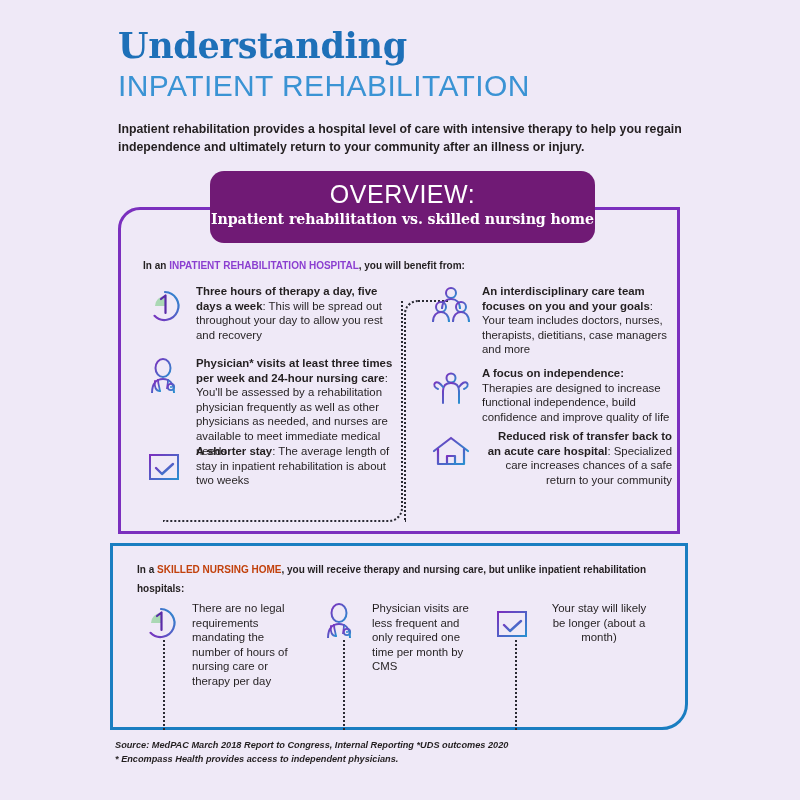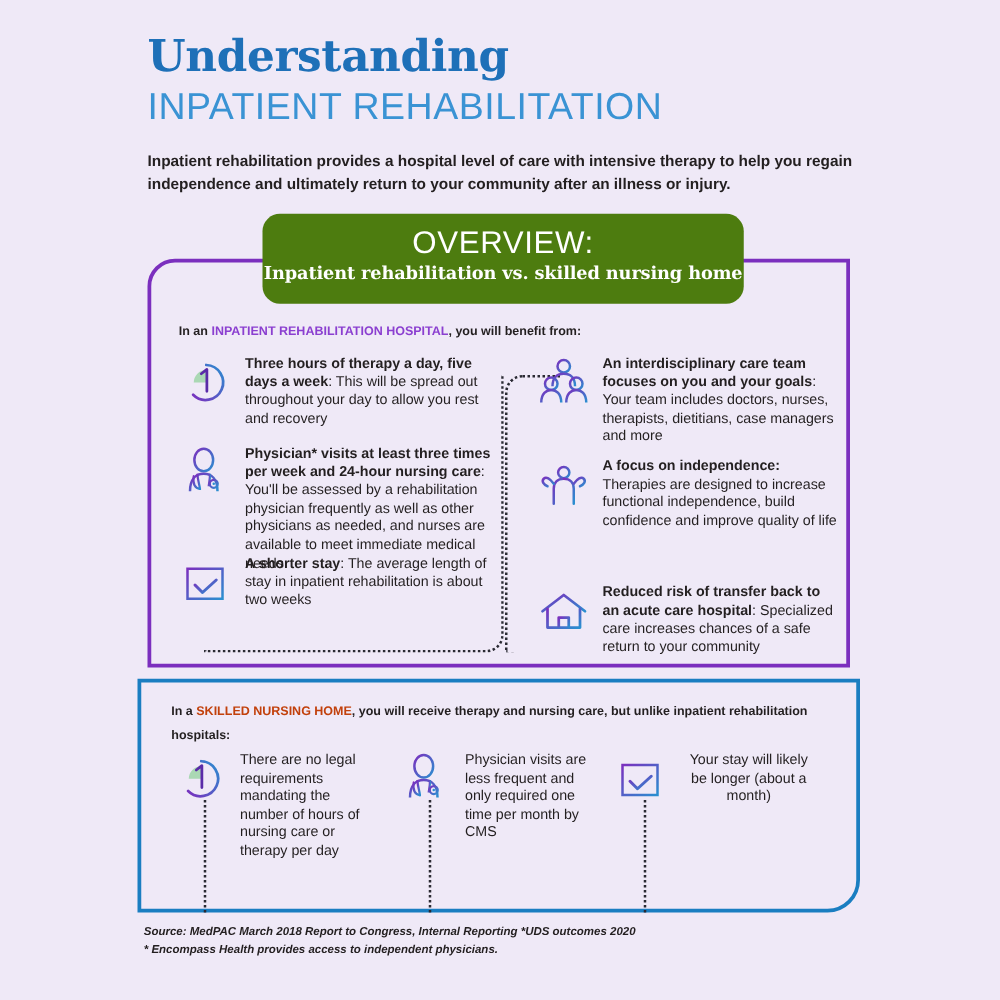--- a/index.html
+++ b/index.html
@@ -52,21 +52,21 @@
     border-bottom-right-radius:0;
     border-bottom-left-radius:0;
     border-top-left-radius:22px;
     box-sizing:border-box;
   }
   
   .banner{
     position:absolute;
     left:210px;top:171px;
     width:385px;height:72px;
-    background:#4d7c0f;
+    background:#701a75;
     border-radius:14px;
     box-sizing:border-box;
     text-align:center;
     z-index:5;
   }
   .banner-title{
     font-family:"Liberation Sans", sans-serif;
     font-size:25px;
     line-height:30px;
     color:#ffffff;
@@ -133,21 +133,21 @@
   #item-1{left:142px;top:283px;width:258px;}
   #item-2{left:142px;top:355px;width:258px;}
   #item-3{left:142px;top:443px;width:258px;}
   #item-1 .txt{width:200px;}
   #item-2 .txt{width:202px;}
   #item-3 .txt{width:200px;}
 
   
   #item-4{left:428px;top:283px;width:250px;}
   #item-5{left:428px;top:365px;width:250px;}
-  #item-6{left:428px;top:466px;width:250px;}
+  #item-6{left:428px;top:428px;width:250px;text-align:right;}
   #item-4 .txt{width:190px;}
   #item-5 .txt{width:190px;}
   #item-6 .txt{width:190px;}
 
   
   .blue-box{
     position:absolute;
     left:110px;top:543px;
     width:578px;height:187px;
     border:3px solid #1a7ec1;

